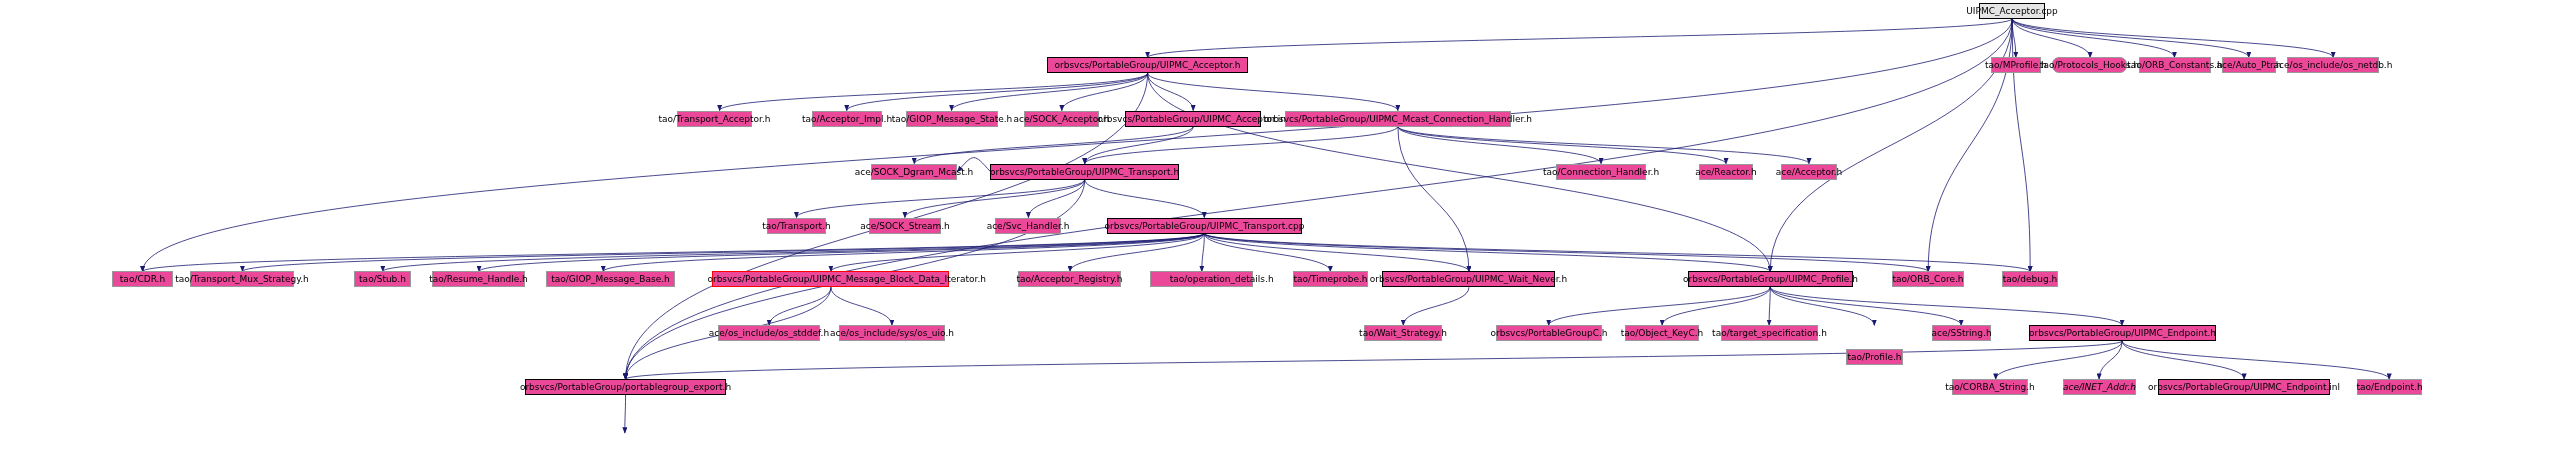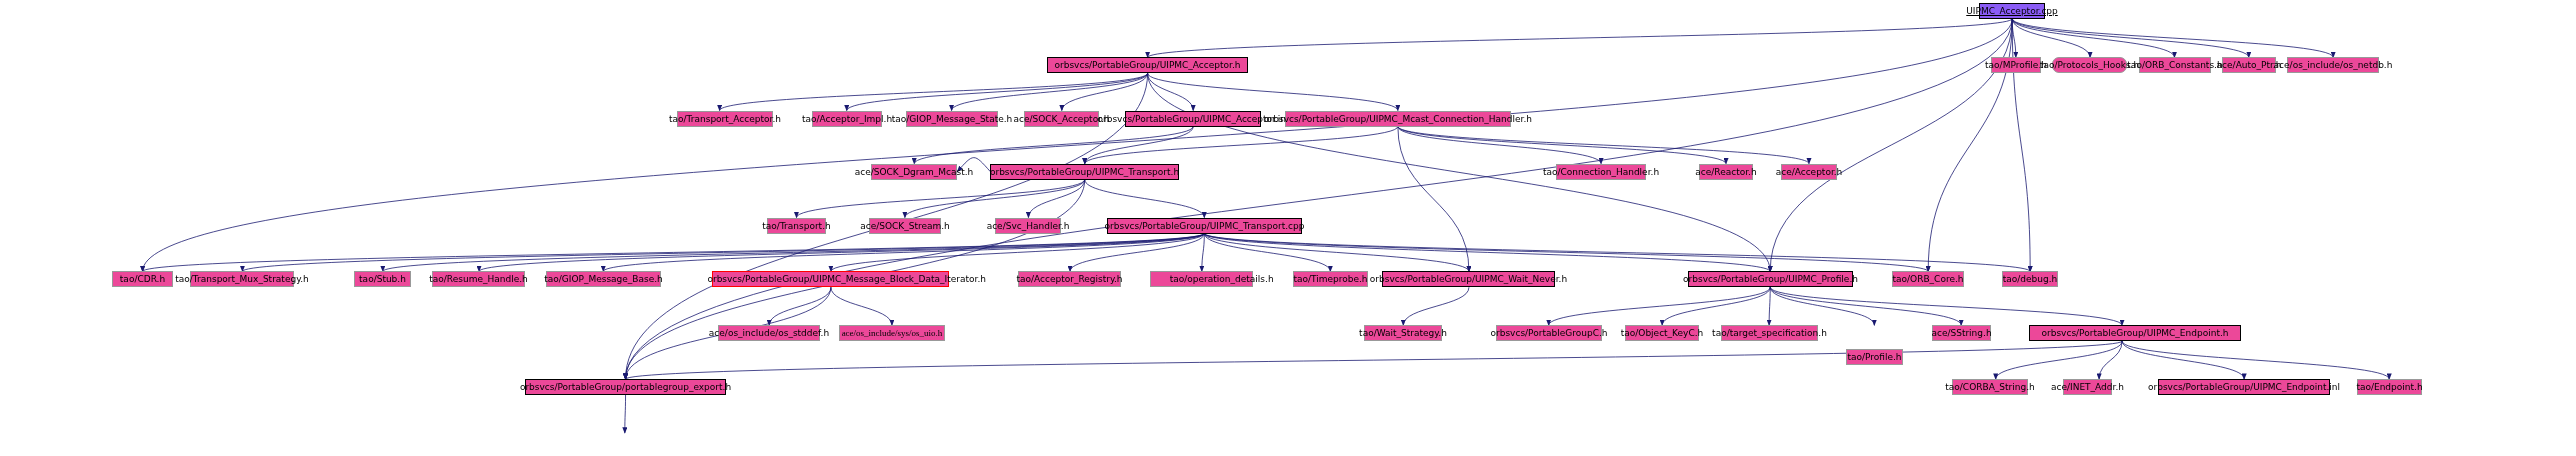--- a/index.html
+++ b/index.html
@@ -30,24 +30,23 @@
     background:#ec4899;
     color:#000000;
     font-size:9px;
     line-height:8.6px;
     white-space:nowrap;
     letter-spacing:0px;
     padding:0 3.6px;
     z-index:5;
   }
   .node.root{
-    background:#8b5cf6;
+    background:#e5e5e5;
     border:0.7px solid #000000;
     color:#000000;
-    text-decoration:underline;
   }
   .node.bold{
     border:0.7px solid #000000;
   }
   .node.current{
     border:0.7px solid #ff0000;
     padding-left:36px;
   }
 </style>
 </head>
@@ -139,21 +138,21 @@
       </div>
       <div class="node" style="left: 2139px; top: 57px; width: 72px;">
         <span>tao/ORB_Constants.h</span>
       </div>
       <div class="node" style="left: 2222px; top: 57px; width: 54px;">
         <span>ace/Auto_Ptr.h</span>
       </div>
       <div class="node" style="left: 2287px; top: 57px; width: 92px;">
         <span>ace/os_include/os_netdb.h</span>
       </div>
-      <div class="node" style="left: 677px; top: 111px; width: 96px;">
+      <div class="node" style="left: 677px; top: 111px; width: 75px;">
         <span>tao/Transport_Acceptor.h</span>
       </div>
       <div class="node" style="left: 812px; top: 111px; width: 70px;">
         <span>tao/Acceptor_Impl.h</span>
       </div>
       <div class="node" style="left: 906px; top: 111px; width: 92px;">
         <span>tao/GIOP_Message_State.h</span>
       </div>
       <div class="node" style="left: 1024px; top: 111px; width: 75px;">
         <span>ace/SOCK_Acceptor.h</span>
@@ -196,21 +195,21 @@
       </div>
       <div class="node" style="left: 190px; top: 271px; width: 104px;">
         <span>tao/Transport_Mux_Strategy.h</span>
       </div>
       <div class="node" style="left: 354px; top: 271px; width: 57px;">
         <span>tao/Stub.h</span>
       </div>
       <div class="node" style="left: 432px; top: 271px; width: 93px;">
         <span>tao/Resume_Handle.h</span>
       </div>
-      <div class="node" style="left: 546px; top: 271px; width: 115px;">
+      <div class="node" style="left: 546px; top: 271px; width: 129px;">
         <span>tao/GIOP_Message_Base.h</span>
       </div>
       <div class="node current" style="left: 712px; top: 271px; width: 237px;">
         <span>orbsvcs/PortableGroup/UIPMC_Message_Block_Data_Iterator.h</span>
       </div>
       <div class="node" style="left: 1018px; top: 271px; width: 103px;">
         <span>tao/Acceptor_Registry.h</span>
       </div>
       <div class="node" style="left: 1150px; top: 271px; width: 103px; padding-left: 44px;">
         <span>tao/operation_details.h</span>
@@ -226,48 +225,48 @@
       </div>
       <div class="node" style="left: 1892px; top: 271px; width: 72px;">
         <span>tao/ORB_Core.h</span>
       </div>
       <div class="node" style="left: 2002px; top: 271px; width: 56px;">
         <span>tao/debug.h</span>
       </div>
       <div class="node" style="left: 718px; top: 325px; width: 102px;">
         <span>ace/os_include/os_stddef.h</span>
       </div>
-      <div class="node" style="left: 839px; top: 325px; width: 106px; font-family: Liberation Serif, serif;">
+      <div class="node" style="left: 839px; top: 325px; width: 106px;">
         <span>ace/os_include/sys/os_uio.h</span>
       </div>
       <div class="node" style="left: 1364px; top: 325px; width: 78px;">
         <span>tao/Wait_Strategy.h</span>
       </div>
       <div class="node" style="left: 1496px; top: 325px; width: 106px;">
         <span>orbsvcs/PortableGroupC.h</span>
       </div>
       <div class="node" style="left: 1625px; top: 325px; width: 74px;">
         <span>tao/Object_KeyC.h</span>
       </div>
       <div class="node" style="left: 1721px; top: 325px; width: 97px;">
         <span>tao/target_specification.h</span>
       </div>
       <div class="node" style="left: 1846px; top: 325px; width: 57px; margin-top: 24px;">
         <span>tao/Profile.h</span>
       </div>
       <div class="node" style="left: 1932px; top: 325px; width: 59px;">
         <span>ace/SString.h</span>
       </div>
-      <div class="node bold" style="left: 2029px; top: 325px; width: 212px;">
+      <div class="node bold" style="left: 2029px; top: 325px; width: 187px;">
         <span>orbsvcs/PortableGroup/UIPMC_Endpoint.h</span>
       </div>
       <div class="node" style="left: 1952px; top: 379px; width: 76px;">
         <span>tao/CORBA_String.h</span>
       </div>
-      <div class="node" style="left: 2063px; top: 379px; width: 49px;">
+      <div class="node" style="left: 2063px; top: 379px; width: 73px; font-style: italic;">
         <span>ace/INET_Addr.h</span>
       </div>
       <div class="node bold" style="left: 2158px; top: 379px; width: 172px;">
         <span>orbsvcs/PortableGroup/UIPMC_Endpoint.inl</span>
       </div>
       <div class="node" style="left: 2357px; top: 379px; width: 65px;">
         <span>tao/Endpoint.h</span>
       </div>
       <div class="node bold" style="left: 525px; top: 379px; width: 201px;">
         <span>orbsvcs/PortableGroup/portablegroup_export.h</span>

